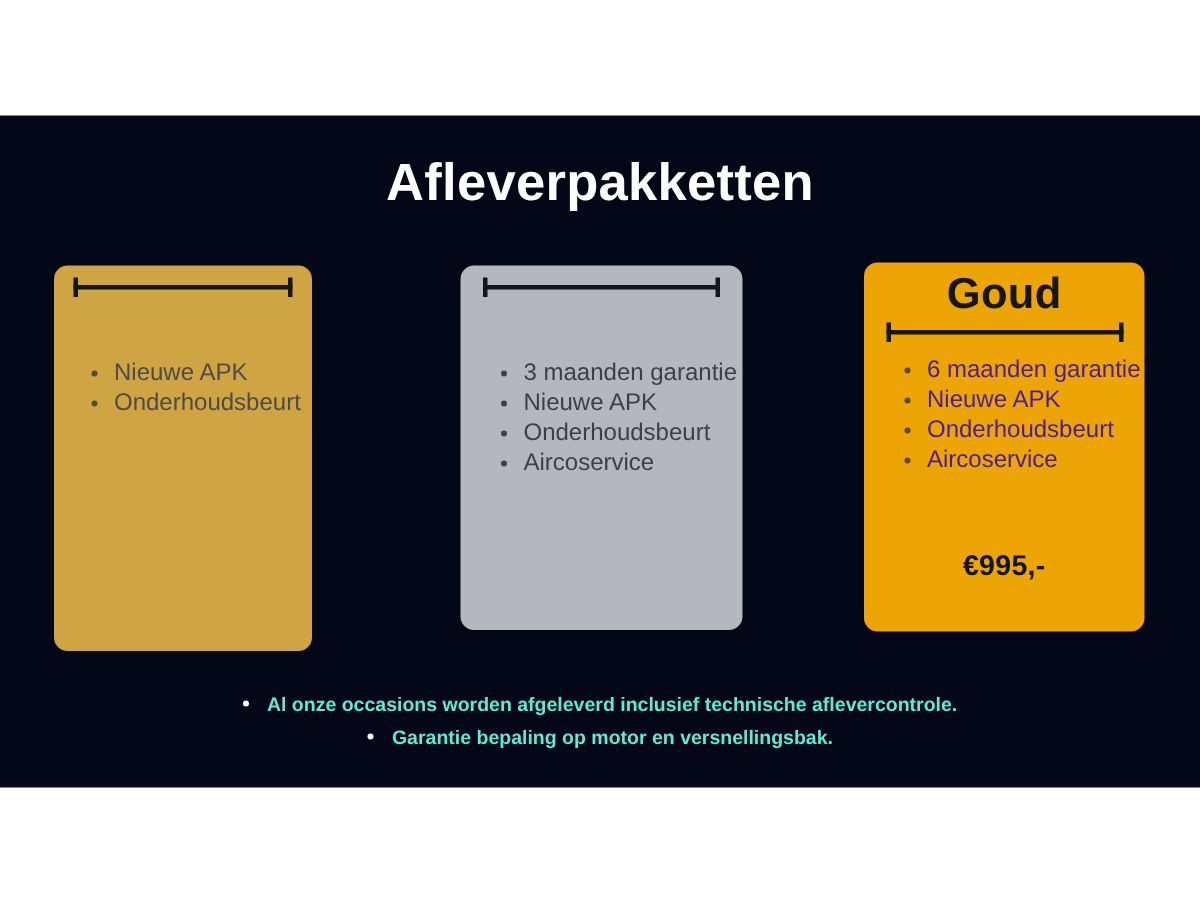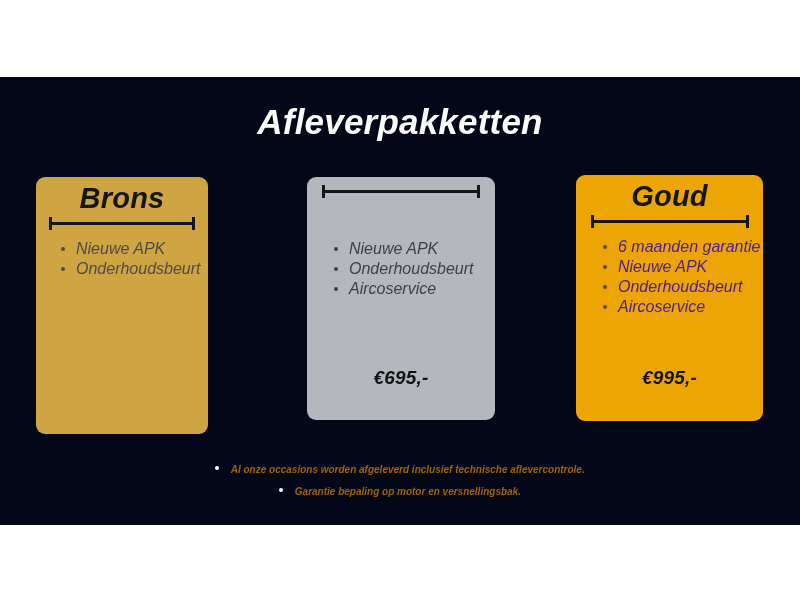--- a/index.html
+++ b/index.html
@@ -10,21 +10,20 @@
     background: #ffffff;
     font-family: "Liberation Sans", sans-serif;
     overflow: hidden;
   }
 
   #stage {
     position: relative;
     width: 800px;
     height: 524px;
     background: #ffffff;
-    font-style: italic;
   }
 
   
   #slide {
     position: absolute;
     left: 0;
     top: 77px;
     width: 800px;
     height: 448px;
     background: #030718;
@@ -166,22 +165,22 @@
   
   #footer-notes {
     position: absolute;
     left: 0;
     top: 382px;
     width: 800px;
     list-style: none;
     text-align: center;
   }
   #footer-notes li {
-    color: #a16207;
-    font-size: 10px;
+    color: #5eead4;
+    font-size: 13px;
     font-weight: bold;
     line-height: 22px;
   }
   #footer-notes li .dot {
     display: inline-block;
     vertical-align: middle;
     width: 4px;
     height: 4px;
     border-radius: 50%;
     background: #ffffff;
@@ -194,21 +193,20 @@
 <body>
 
 <div id="stage">
 
   <div id="slide">
 
     <div id="slide-title">Afleverpakketten</div>
 
     <div class="card bronze">
       <div class="card-head">
-        <div class="card-title">Brons</div>
         <div class="dim-rule">
           <span class="cap left"></span>
           <span class="bar"></span>
           <span class="cap right"></span>
         </div>
       </div>
       <ul class="feature-list">
         <li>
           <span class="dot"></span>
           <span>Nieuwe APK</span>
@@ -224,32 +222,35 @@
       <div class="card-head">
         <div class="dim-rule">
           <span class="cap left"></span>
           <span class="bar"></span>
           <span class="cap right"></span>
         </div>
       </div>
       <ul class="feature-list">
         <li>
           <span class="dot"></span>
+          <span>3 maanden garantie</span>
+        </li>
+        <li>
+          <span class="dot"></span>
           <span>Nieuwe APK</span>
         </li>
         <li>
           <span class="dot"></span>
           <span>Onderhoudsbeurt</span>
         </li>
         <li>
           <span class="dot"></span>
           <span>Aircoservice</span>
         </li>
       </ul>
-      <div class="price">€695,-</div>
     </div>
 
     <div class="card gold">
       <div class="card-head">
         <div class="card-title">Goud</div>
         <div class="dim-rule">
           <span class="cap left"></span>
           <span class="bar"></span>
           <span class="cap right"></span>
         </div>

